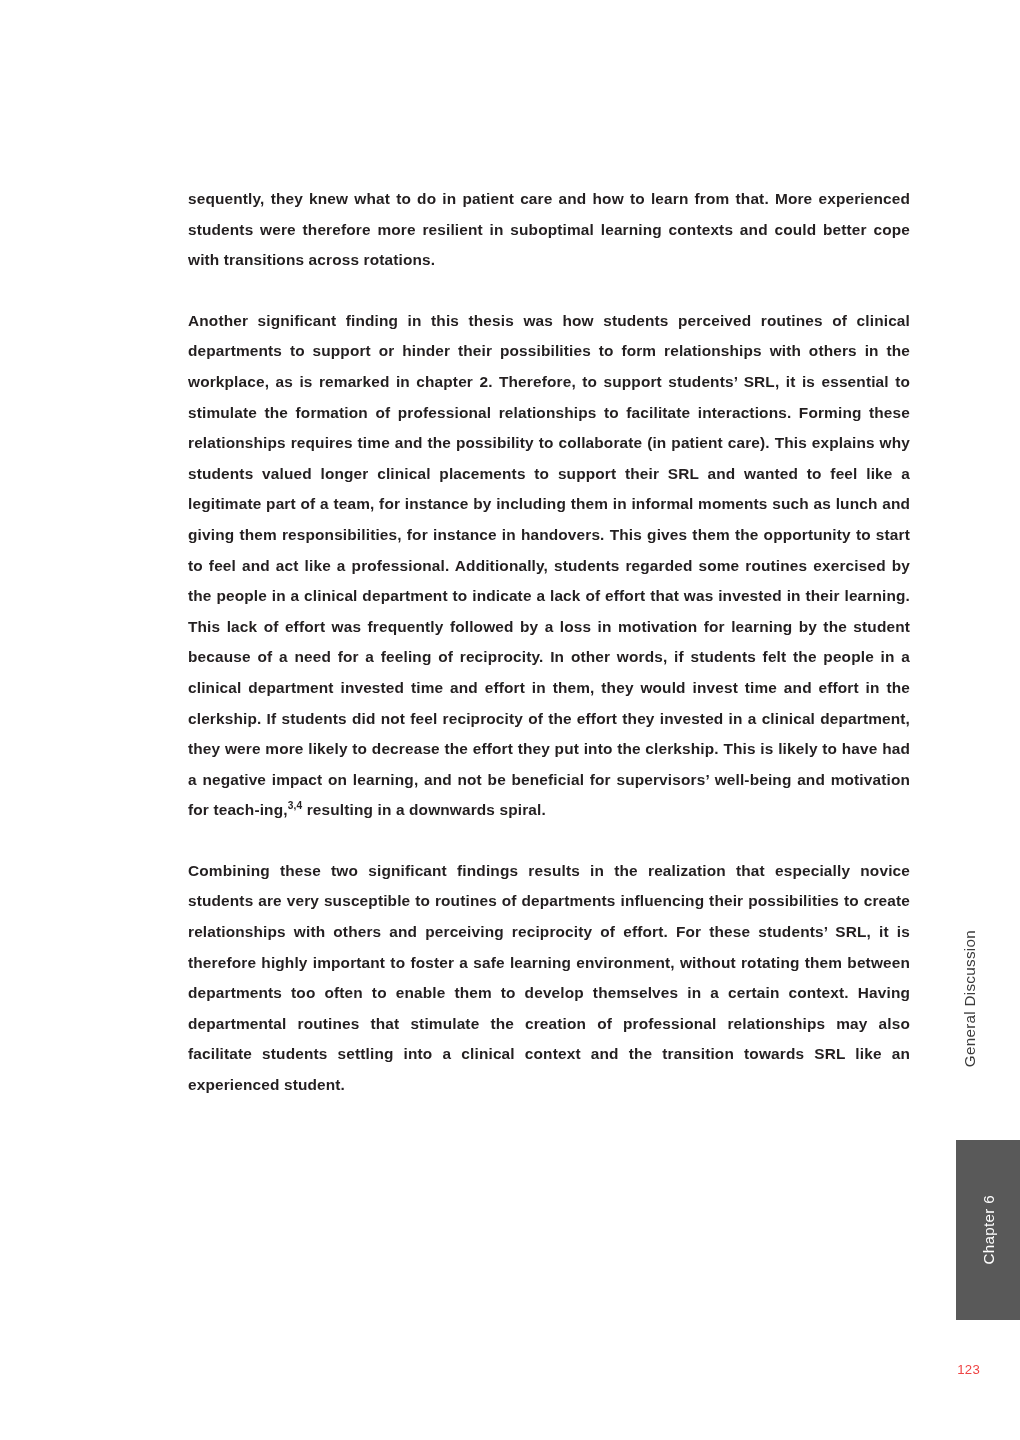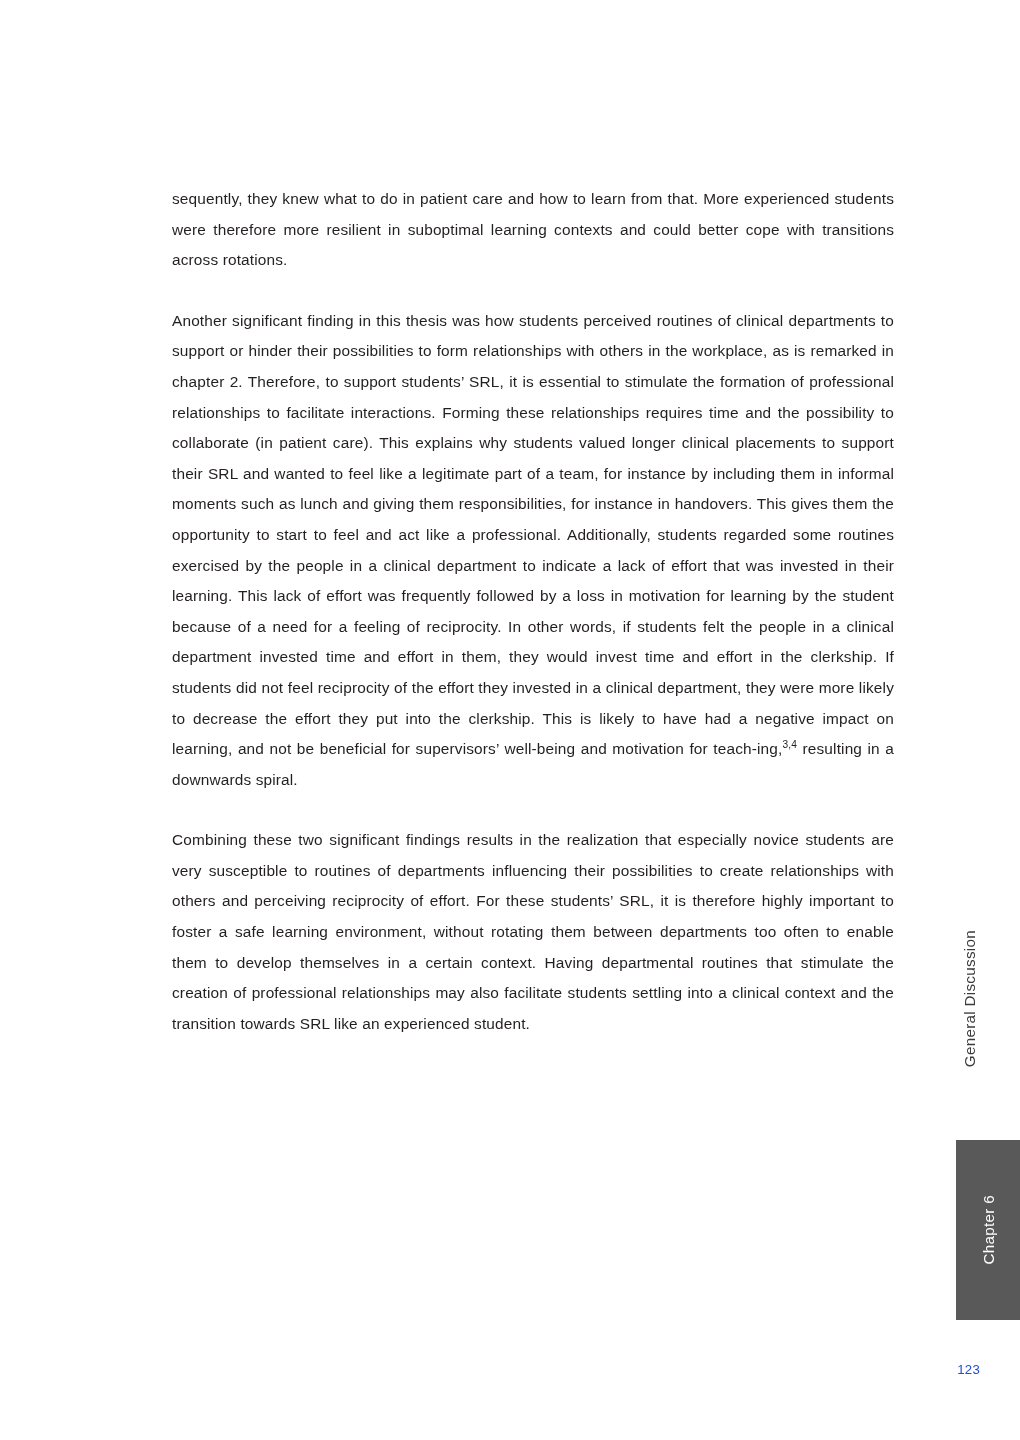--- a/index.html
+++ b/index.html
@@ -15,23 +15,24 @@
     color: #231f20;
     overflow: hidden;
   }
   .page {
     position: absolute;
     inset: 0;
     background: #ffffff;
   }
   .text-column {
     position: absolute;
-    left: 172px;
+    left: 188px;
     top: 184px;
     width: 722px;
+    font-weight: bold;
   }
   .para {
     margin: 0 0 30px 0;
     font-size: 15.4px;
     line-height: 30.6px;
     text-align: justify;
     text-justify: inter-word;
     letter-spacing: 0.01em;
     color: #231f20;
     hyphens: auto;
@@ -84,21 +85,21 @@
     color: #ffffff;
     font-size: 15.2px;
     letter-spacing: 0.02em;
     white-space: nowrap;
   }
   .page-number {
     position: absolute;
     right: 40px;
     top: 1362px;
     font-size: 13.2px;
-    color: #1d4ed8;
+    color: #ef4444;
     letter-spacing: 0.02em;
   }
 </style>
 </head>
 <body>
 
 <div class="page">
 
   <div class="text-column">
 

